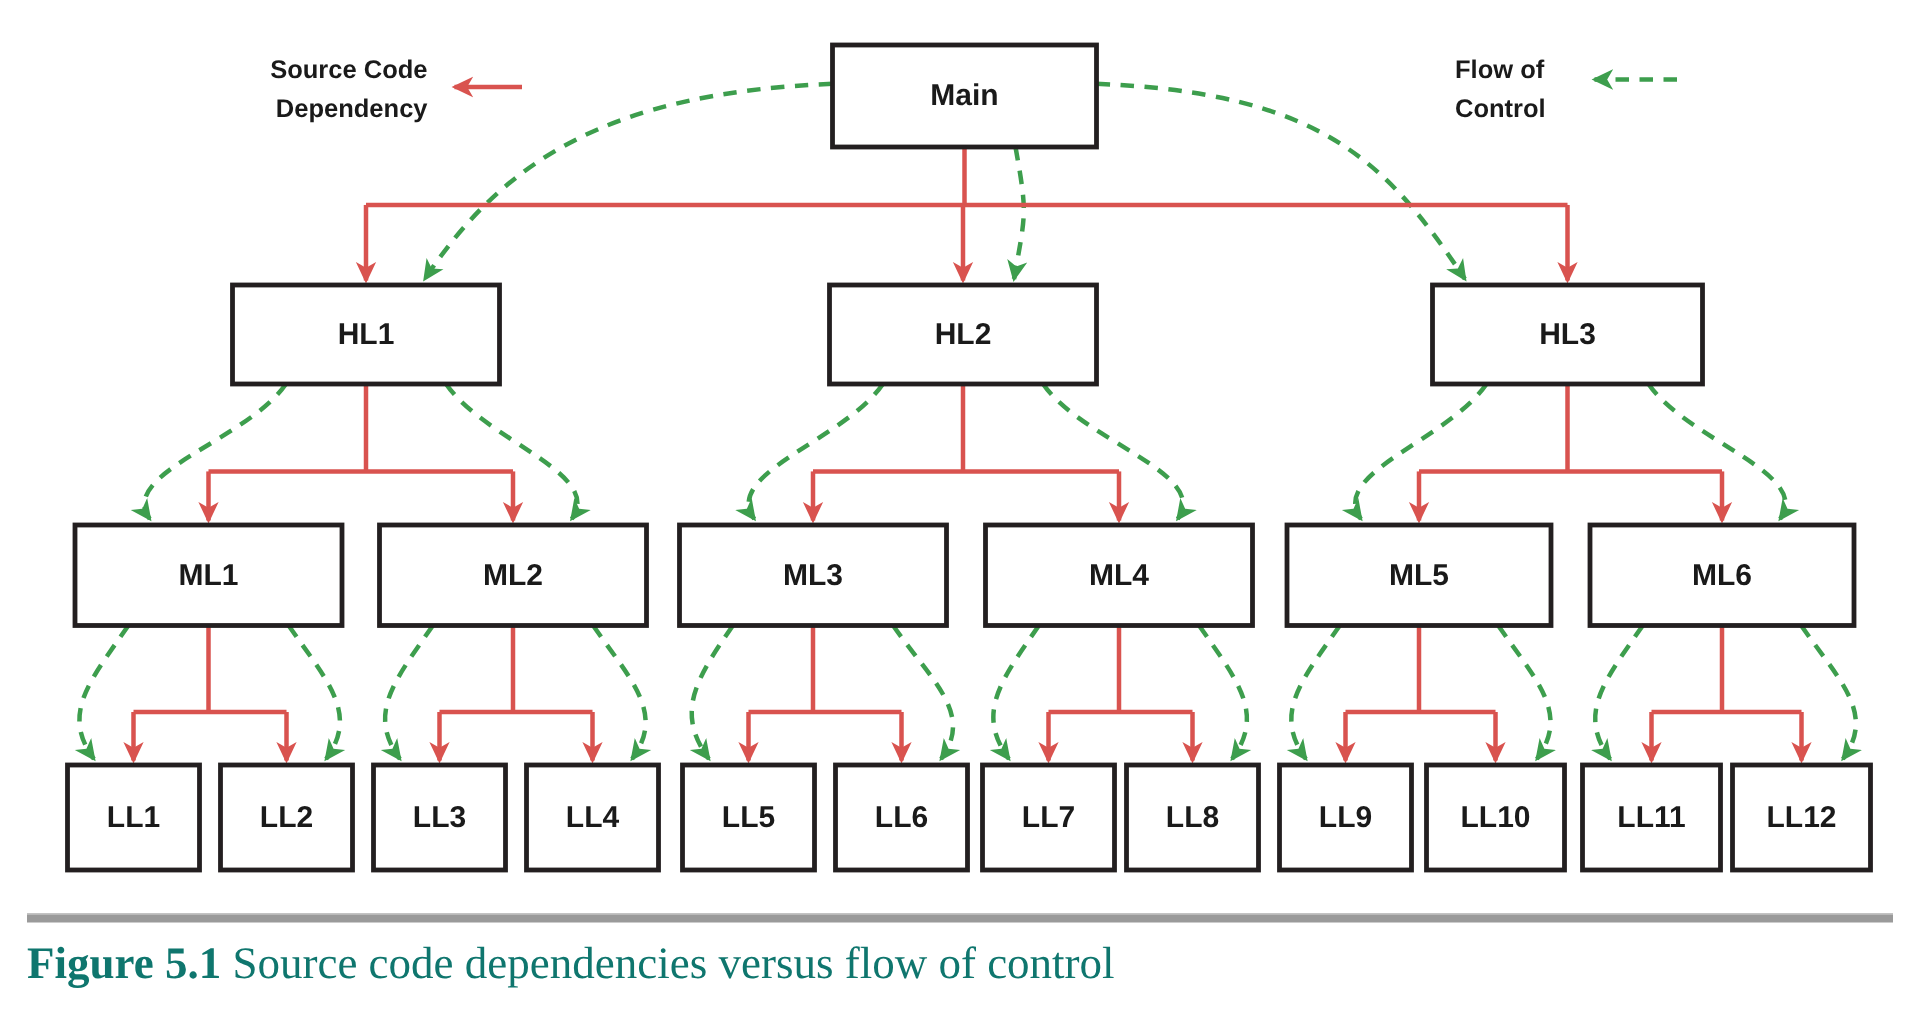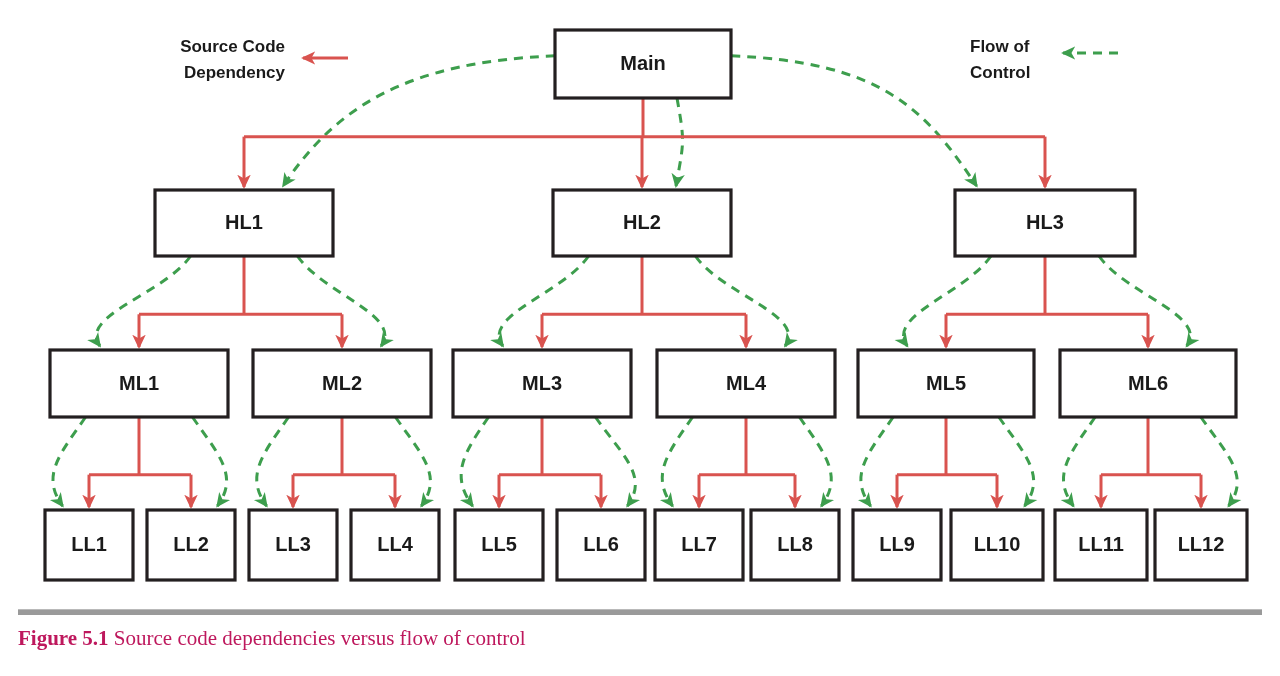--- a/index.html
+++ b/index.html
@@ -37,21 +37,21 @@
     fill:#1a1a1a;
   }
 
   #caption-bar{
     position:absolute;left:18px;top:609px;width:1244px;height:5px;
     background:#9a9a9a;border-top:1px solid #b9b9b9;
   }
   #caption{
     position:absolute;left:18px;top:626px;width:1244px;
     font-family:"Liberation Serif", serif;
-    font-size:21px;color:#be185d;
+    font-size:30px;color:#0f766e;
     white-space:nowrap;
   }
   #caption .cap-label{font-weight:bold;}
   #caption .cap-text{font-weight:normal;}
 </style>
 </head>
 <body>
 
 <div id="figure-root">
 

